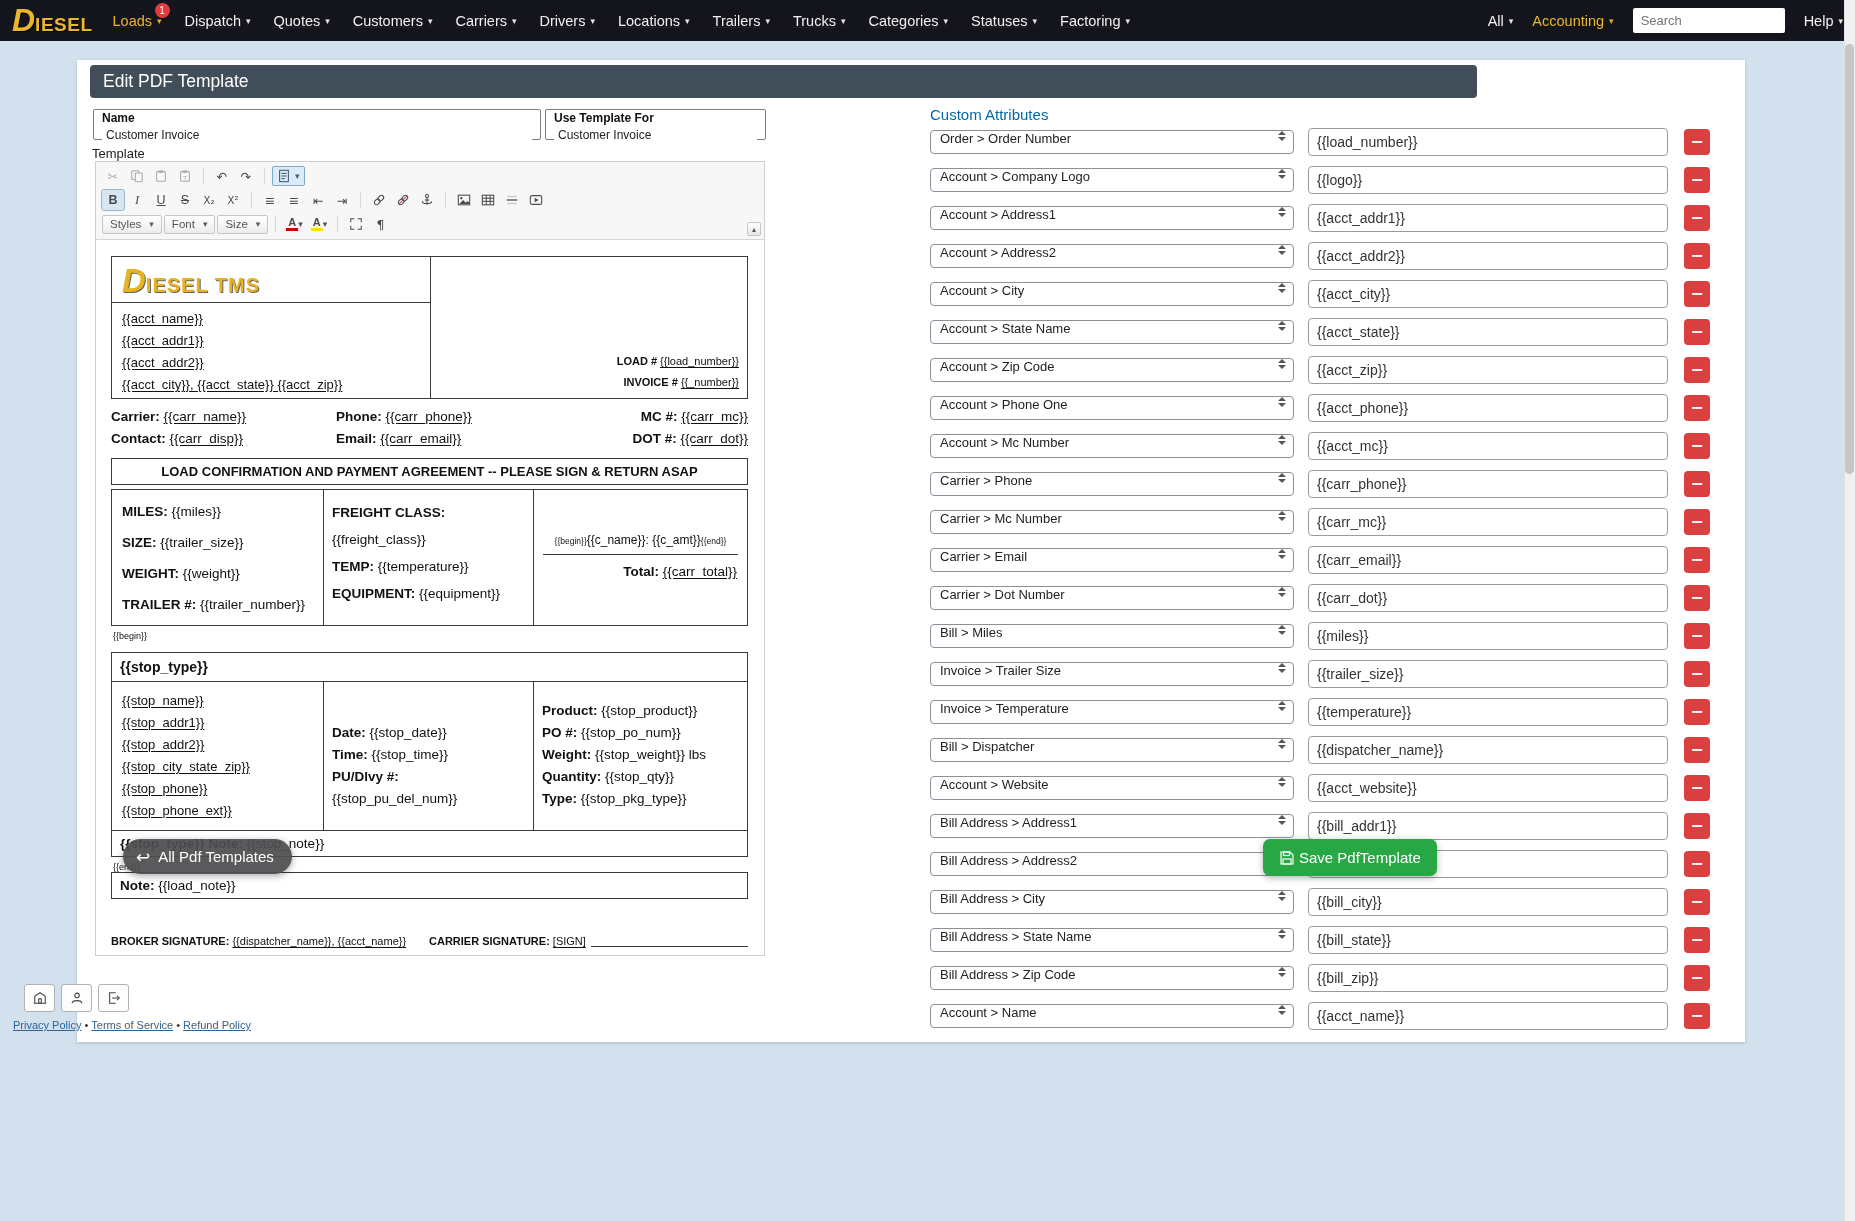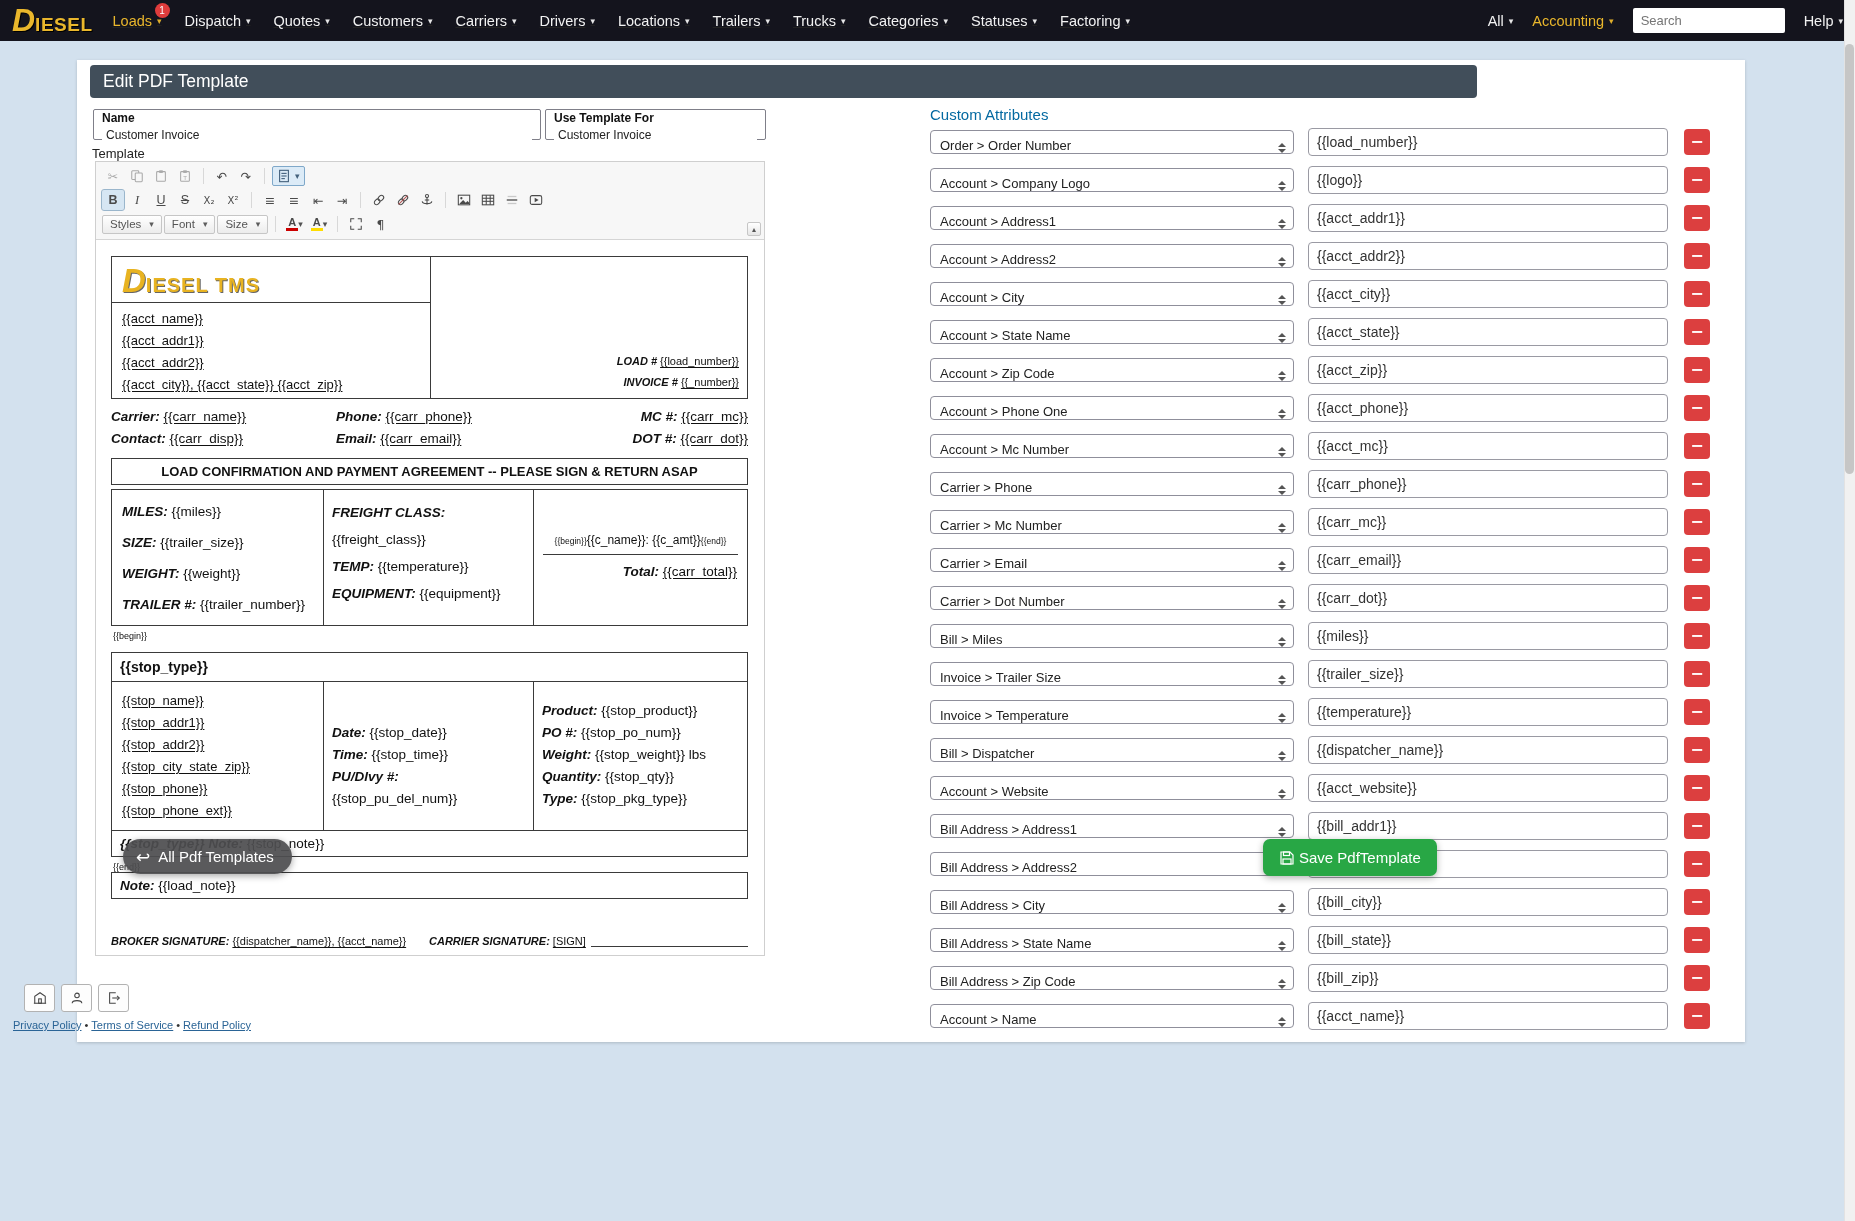--- a/index.html
+++ b/index.html
@@ -49,21 +49,21 @@
   .colA { display:flex; flex-direction:column; align-items:center; line-height:10px; }
   .colA b { font-size:11px; }
   .colA i { display:block; width:12px; height:3px; margin-top:1px; }
   .tb-collapse { position:absolute; right:3px; bottom:3px; width:14px; height:14px; border:1px solid #c6c6c6; background:linear-gradient(#fff,#e6e6e6); border-radius:2px; font-size:8px; display:flex; align-items:center; justify-content:center; color:#555; cursor:pointer; }
 
   .editor-body { flex:1; background:#fff; padding:16px 0 0 15px; cursor:text; overflow:hidden; }
 
   
   .doc { width:637px; color:#111; font-size:13px; }
   .box { border:1px solid #3a3a3a; }
-  .lbl { font-weight:bold;font-style:italic; }
+  .lbl { font-weight:bold; }
   .val-u { text-decoration:underline; text-underline-offset:2px; }
   .doc-header { display:flex; height:143px; }
   .dh-left { width:319px; border-right:1px solid #3a3a3a; display:flex; flex-direction:column; }
   .dh-logo { padding:5px 10px 2px; border-bottom:1px solid #3a3a3a; }
   .logo-d2 { font-size:33px; color:#e8b321; font-weight:bold; font-style:italic; text-shadow:1px 1px 0 #666; }
   .logo-rest2 { font-size:20px; color:#e8b321; font-weight:bold; letter-spacing:1px; text-shadow:1px 1px 0 #666; }
   .dh-acct { padding:5px 10px; line-height:22px; }
   .dh-right { flex:1; display:flex; flex-direction:column; justify-content:flex-end; align-items:flex-end; padding:5px 8px; font-size:11px; line-height:21px; }
   .carrier-rows { margin-top:7px; line-height:22px; font-size:13.5px; }
   .c-row { display:flex; }
@@ -91,21 +91,21 @@
   .note-box { padding:5px 8px; font-size:13.5px; }
   .sig-row { margin-top:36px; font-size:11px; display:flex; align-items:flex-end; }
   .sig-left { width:318px; }
   .sig-right { flex:1; display:flex; align-items:flex-end; }
   .sig-line { flex:1; border-bottom:1px solid #3a3a3a; height:12px; margin-left:5px; }
 
   
   .ca-title { position:absolute; left:853px; top:46px; font-size:15px; color:#0369a1; }
   .ca-list { position:absolute; left:853px; top:68px; width:800px; }
   .ca-row { display:flex; align-items:center; margin-bottom:10px; height:28px; }
-  .ca-select { width:364px; height:24px; border:1px solid #8f8f9b; border-radius:4px; background:#fff; display:flex; align-items:flex-end; padding:0 6px 0 9px; font-size:13px; color:#222; cursor:pointer; margin-right:14px; }
+  .ca-select { width:364px; height:24px; border:1px solid #8f8f9b; border-radius:4px; background:#fff; display:flex; align-items:flex-start; padding:0 6px 0 9px; font-size:13px; color:#222; cursor:pointer; margin-right:14px; }
   .sel-text { flex:1; white-space:nowrap; overflow:hidden; }
   .stepper { width:11px; display:flex; flex-direction:column; align-items:center; gap:2px; }
   .stepper b { display:block; width:0; height:0; border-left:4px solid transparent; border-right:4px solid transparent; }
   .stepper .up { border-bottom:4px solid #555; }
   .stepper .down { border-top:4px solid #555; }
   .ca-input { width:360px; height:28px; border:1px solid #9a9aa3; border-radius:4px; padding:0 8px; font-size:14px; color:#333; font-family:inherit; margin-right:16px; outline:none; }
   .ca-minus { width:26px; height:26px; background:#dc3f3f; border:none; border-radius:4px; color:#fff; font-size:16px; font-weight:bold; display:flex; align-items:center; justify-content:center; cursor:pointer; line-height:1; }
 
   
   .fab-all { position:absolute; left:123px; top:839px; height:35px; background:rgba(78,78,80,.93); color:#fff; border:none; border-radius:18px; padding:0 18px 0 13px; font-size:15px; display:flex; align-items:center; gap:8px; box-shadow:0 2px 7px rgba(0,0,0,.35); z-index:40; cursor:pointer; font-family:inherit; }

